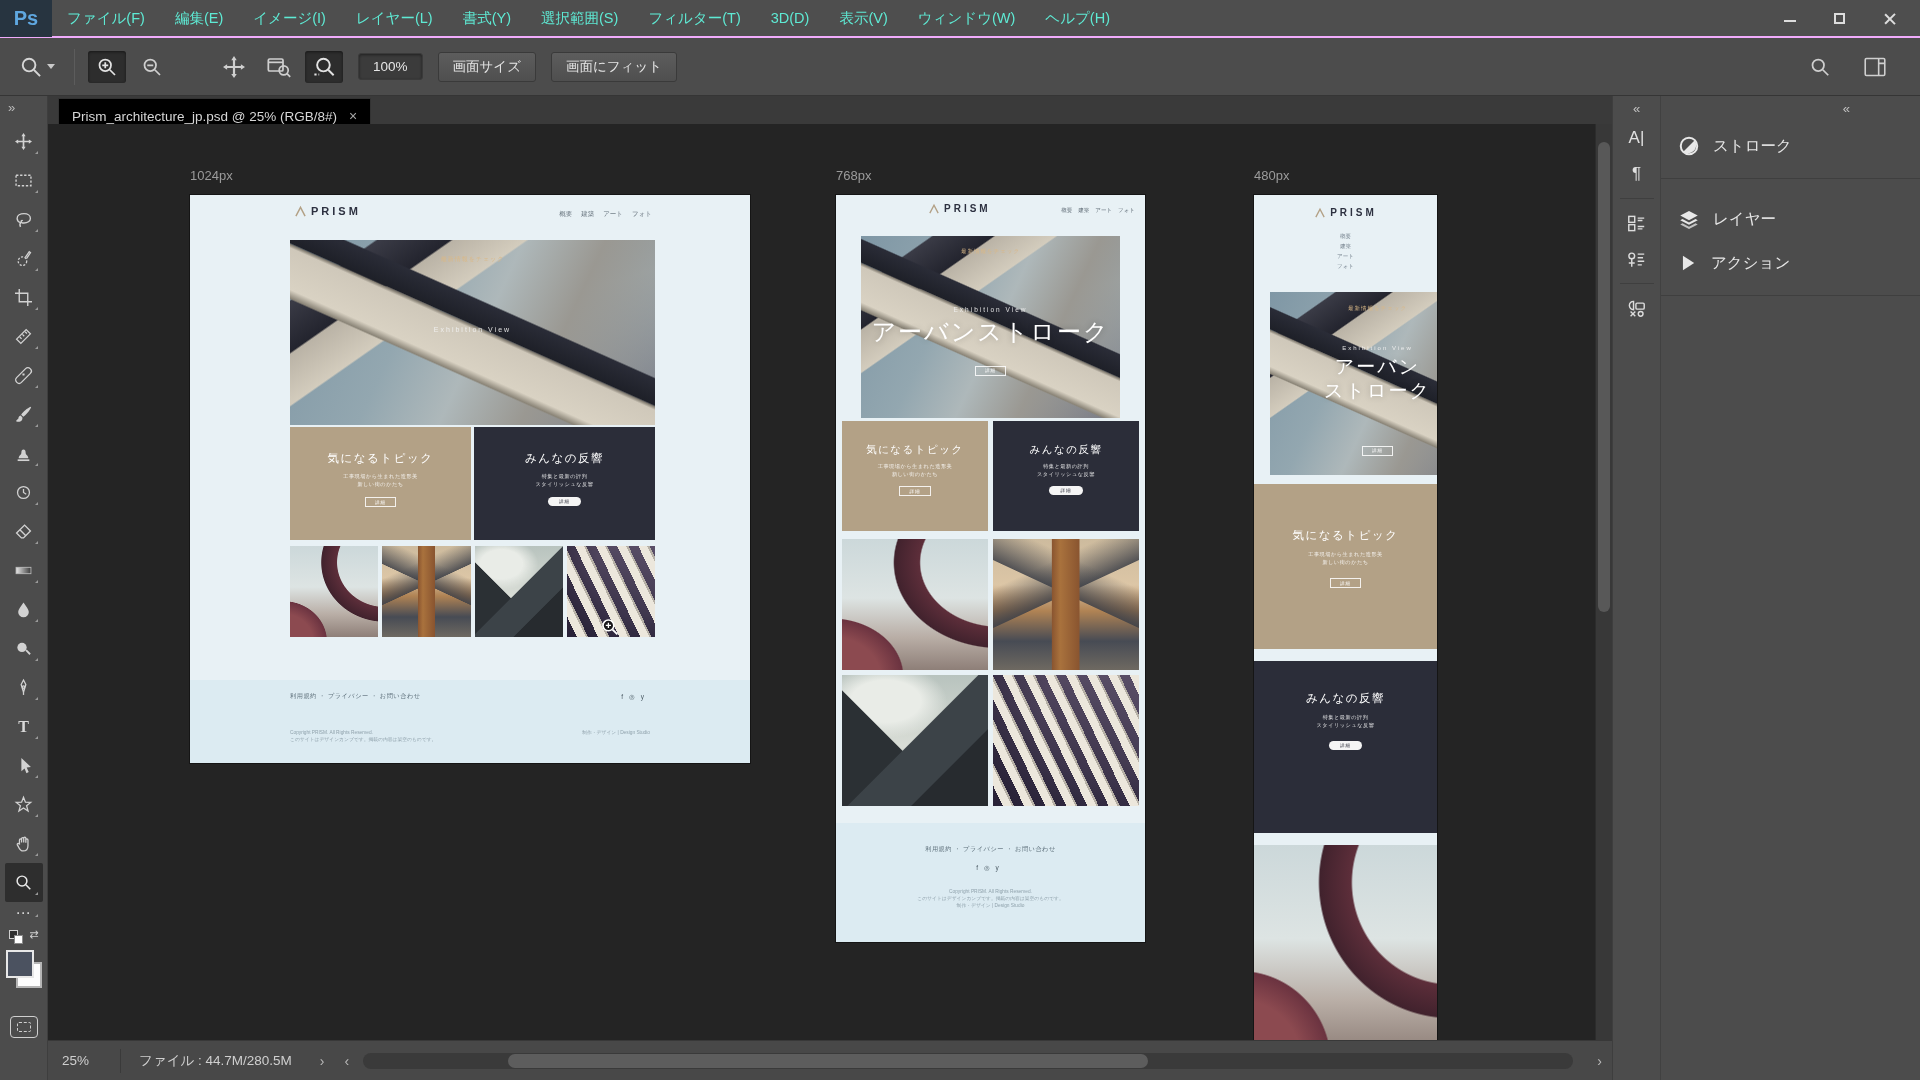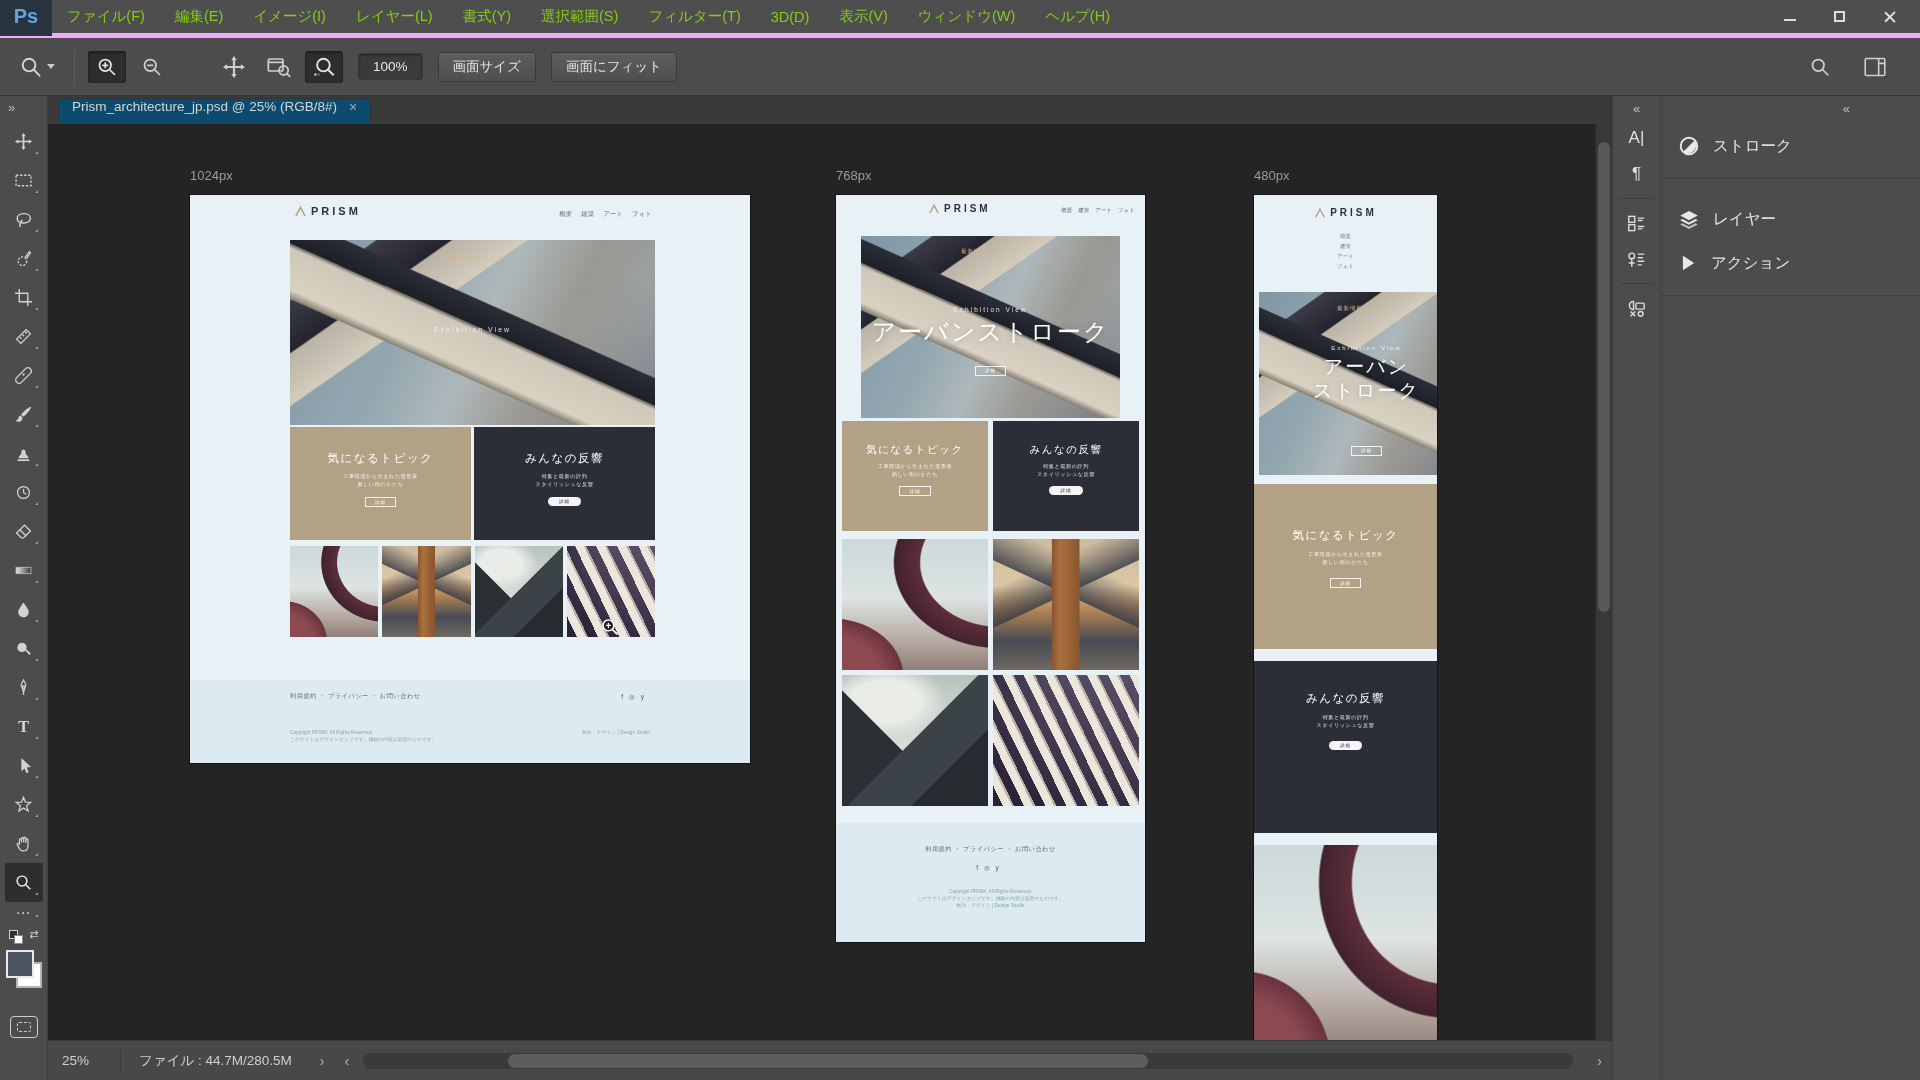--- a/index.html
+++ b/index.html
@@ -2,25 +2,25 @@
 <html><head>
 <meta charset="utf-8">
 <style>
   *{margin:0;padding:0;box-sizing:border-box}
   html,body{background:#222}
   .app{position:relative;width:1920px;height:1080px;overflow:hidden;
        font-family:"Liberation Sans","DejaVu Sans",sans-serif;background:#4c4c4c;color:#ddd;
        -webkit-font-smoothing:antialiased}
 
   
-  .menubar{height:38px;display:flex;align-items:center;background:#4e4e4e;border-bottom:5px solid #f0abfc}
+  .menubar{height:38px;display:flex;align-items:center;background:#4e4e4e;border-bottom:2px solid #f0abfc}
   .ps-logo{width:52px;height:38px;display:grid;place-items:center;background:#273440;color:#5fa7e0;
            font-weight:bold;font-size:20px;cursor:default}
   .menu-items{display:flex;height:100%}
-  .menu-item{display:flex;align-items:center;padding:0 15px;font-size:14.5px;color:#84cc16;cursor:default}
+  .menu-item{display:flex;align-items:center;padding:0 15px;font-size:14.5px;color:#5eead4;cursor:default}
   .win-controls{margin-left:auto;display:flex;align-items:center;gap:38px;padding-right:24px}
   .wc{width:14px;height:12px;position:relative;display:inline-block}
   .wc-min{border-bottom:2px solid #ddd;height:8px;width:12px}
   .wc-max{width:11px;height:11px;border:2px solid #ddd}
   .wc-close{width:13px;height:13px}
   .wc-close::before,.wc-close::after{content:"";position:absolute;left:6px;top:0;width:2.4px;height:14px;background:#ddd}
   .wc-close::before{transform:rotate(45deg)}
   .wc-close::after{transform:rotate(-45deg)}
 
   
@@ -51,21 +51,21 @@
   .swap-arr{position:absolute;right:2px;top:2px;color:#cfcfcf;font-size:11px}
   .swatches{position:relative;width:40px;height:62px;margin-top:2px}
   .sw-fg{position:absolute;left:2px;top:2px;width:28px;height:28px;background:#4b5260;border:2px solid #e8e8e8;z-index:2}
   .sw-bg{position:absolute;left:12px;top:14px;width:26px;height:26px;background:#fdfdfd;border:2px solid #b5b5b5}
   .qm-icon{margin-top:6px;width:28px;height:22px;border:1.6px solid #cfcfcf;border-radius:4px;display:grid;place-items:center}
   .qm-icon i{width:14px;height:10px;border:1.4px dashed #cfcfcf;border-radius:2px}
 
   
   .center{flex:1;display:flex;flex-direction:column;position:relative;min-width:0}
   .tabbar{height:28px;background:#3a3a3a;display:flex;align-items:flex-end}
-  .tab{height:26px;background:#0c4a6e;border:1px solid #333;border-bottom:none;display:flex;align-items:flex-start;
+  .tab{height:26px;background:#000000;border:1px solid #333;border-bottom:none;display:flex;align-items:flex-end;
        padding:0 13px;font-size:13.5px;color:#d6d6d6;margin-left:10px;gap:12px}
   .tab-close{color:#a8a8a8;font-size:14px}
   .canvas{flex:1;background:#242424;position:relative;overflow:hidden}
   .vscroll{position:absolute;right:0;top:0;bottom:0;width:17px;background:#383838;border-left:1px solid #2c2c2c}
   .vscroll .thumb{position:absolute;left:2px;right:2px;top:18px;height:470px;background:#585858;border-radius:7px}
 
   .statusbar{height:40px;background:#484848;border-top:1px solid #383838;display:flex;align-items:center;font-size:13.5px;color:#cfcfcf}
   .sb-zoom{padding:0 14px;min-width:72px}
   .sb-sep{width:1px;height:24px;background:#3a3a3a}
   .sb-file{padding:0 18px}
@@ -171,21 +171,21 @@
   .ab2 .card .btn-o,.ab2 .card .btn-w{margin-top:8px}
   .ab2 .s-grid{position:absolute;left:6px;top:344px;width:297px;height:267px;display:grid;
                grid-template-columns:1fr 1fr;grid-template-rows:1fr 1fr;gap:5px}
   .ab2 .s-footer{height:119px;padding-top:14px;text-align:center}
   .ab2 .f-social{display:block;margin-top:9px}
   .ab2 .f-copy{margin-top:16px}
 
   
   .ab3 .s-logo{left:0;right:0;top:12px;font-size:10px;justify-content:center}
   .ab3 .s-nav{left:0;right:0;top:38px;flex-direction:column;align-items:center;gap:3px;font-size:5.5px;color:#7b8893}
-  .ab3 .ph-hero{left:5px;top:97px;width:215px;height:183px}
+  .ab3 .ph-hero{left:16px;top:97px;width:215px;height:183px}
   .ab3 .h-tag{top:13px;font-size:5.5px}
   .ab3 .h-sub{top:53px;font-size:6px}
   .ab3 .h-title{top:63px;font-size:19px;line-height:24px}
   .ab3 .h-btn{position:absolute;left:0;right:0;top:146px}
   .ab3 .card{position:absolute;left:0;width:183px;text-align:center}
   .ab3 .card.tan{top:289px;height:165px;padding-top:44px}
   .ab3 .card.dark{top:466px;height:172px;padding-top:30px}
   .ab3 .card .ln{margin-top:7px}
   .ab3 .card .btn-o,.ab3 .card .btn-w{margin-top:12px}
   .ab3 .ph-curve{position:absolute;left:0;top:650px;width:183px;height:208px}

